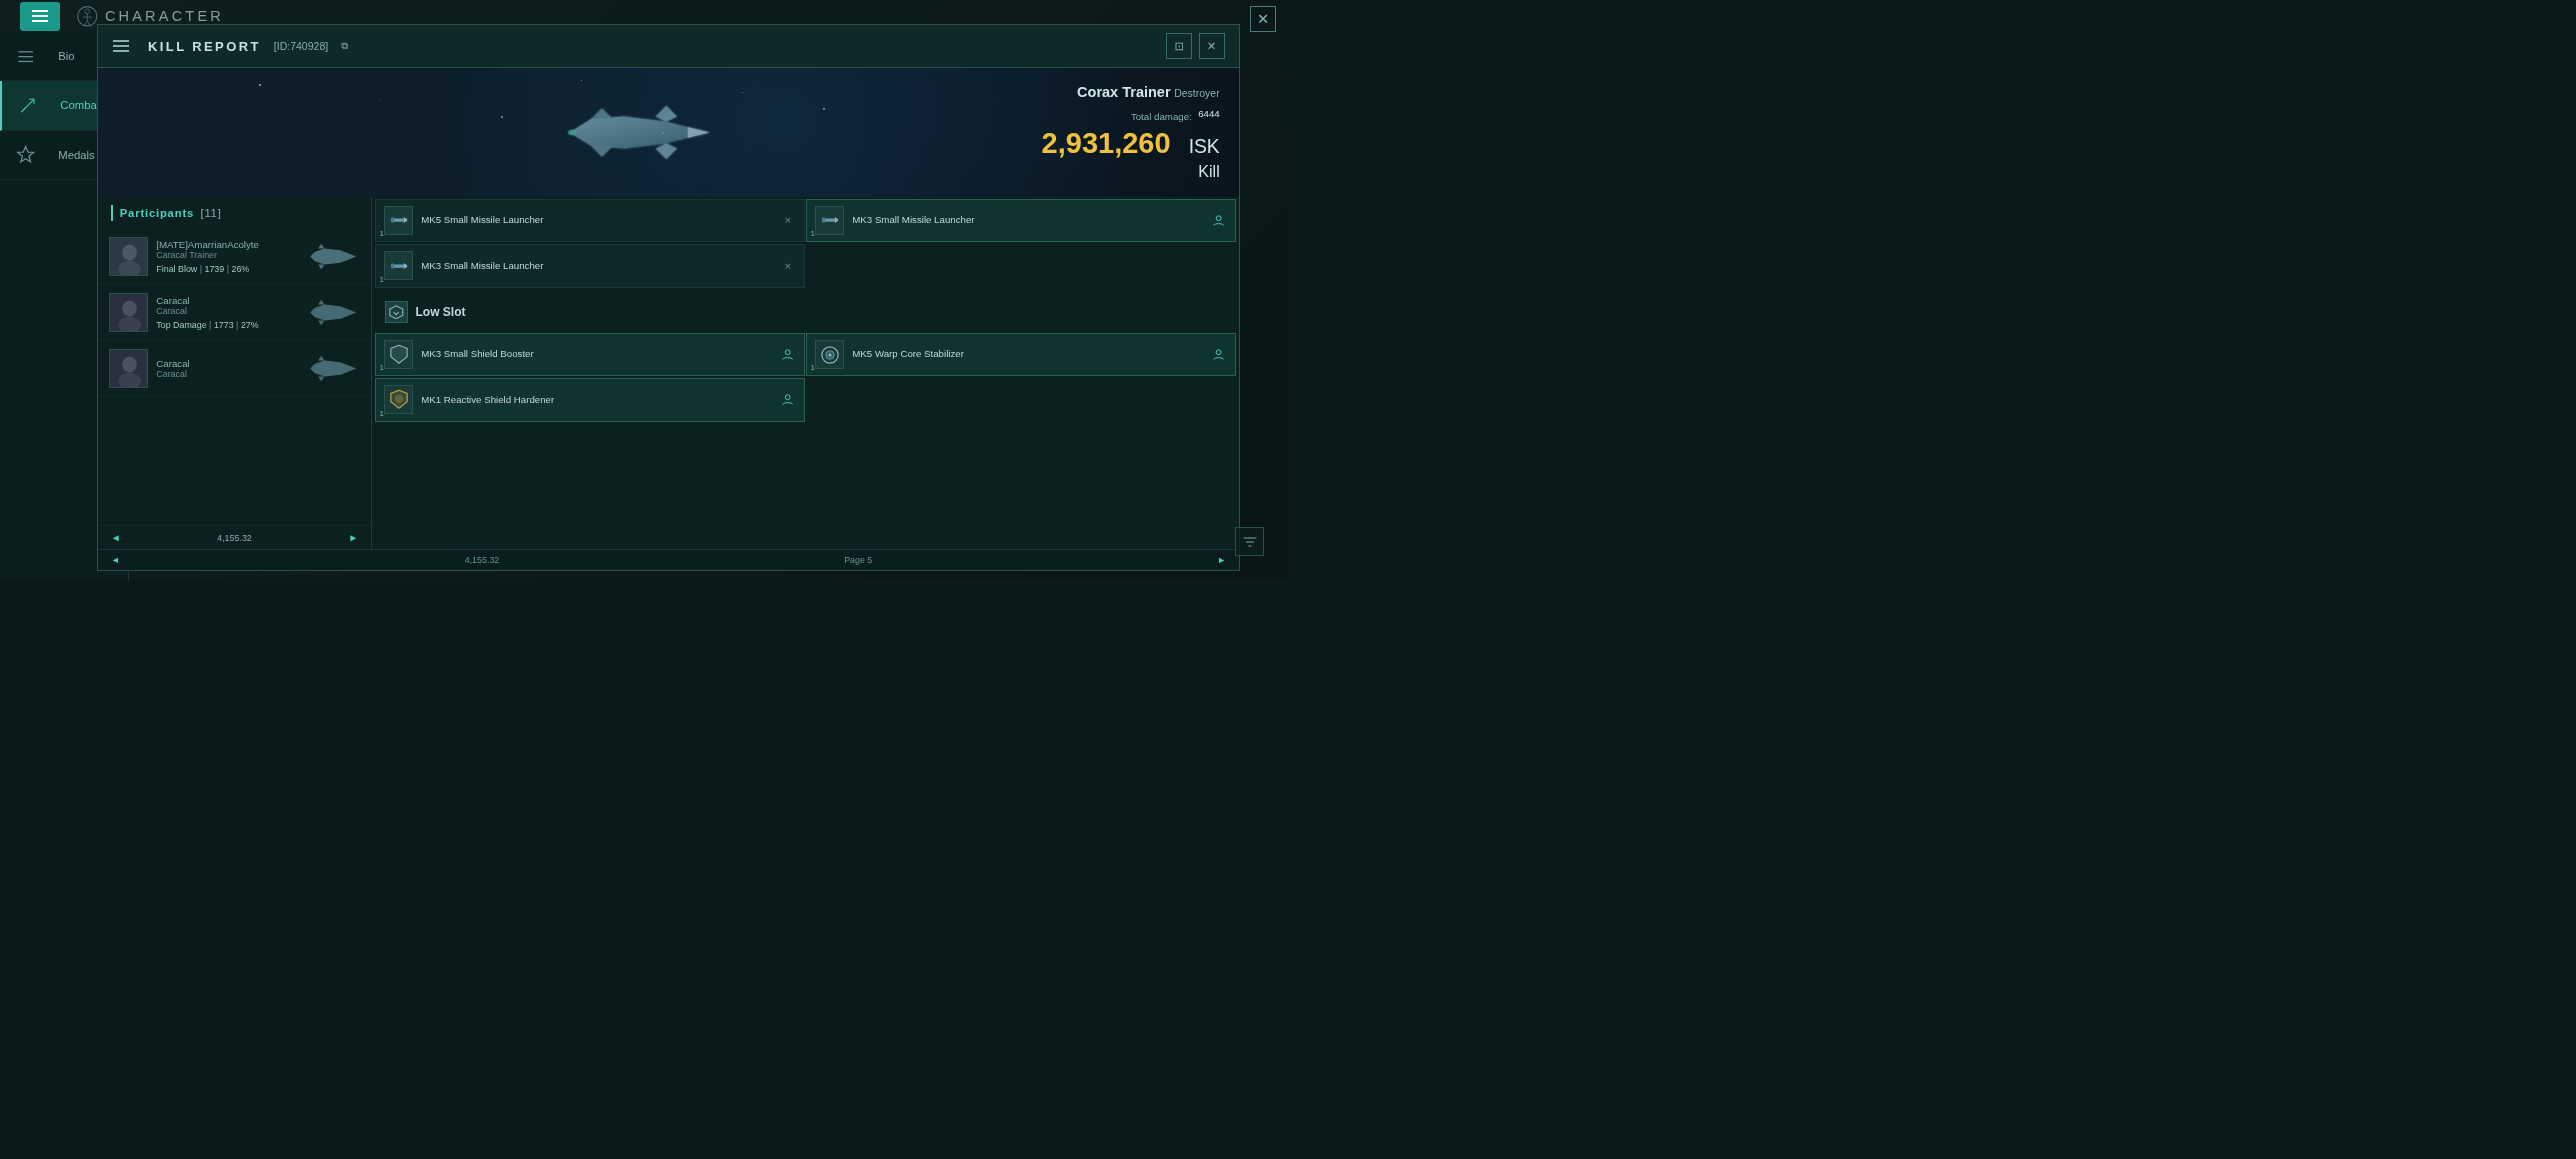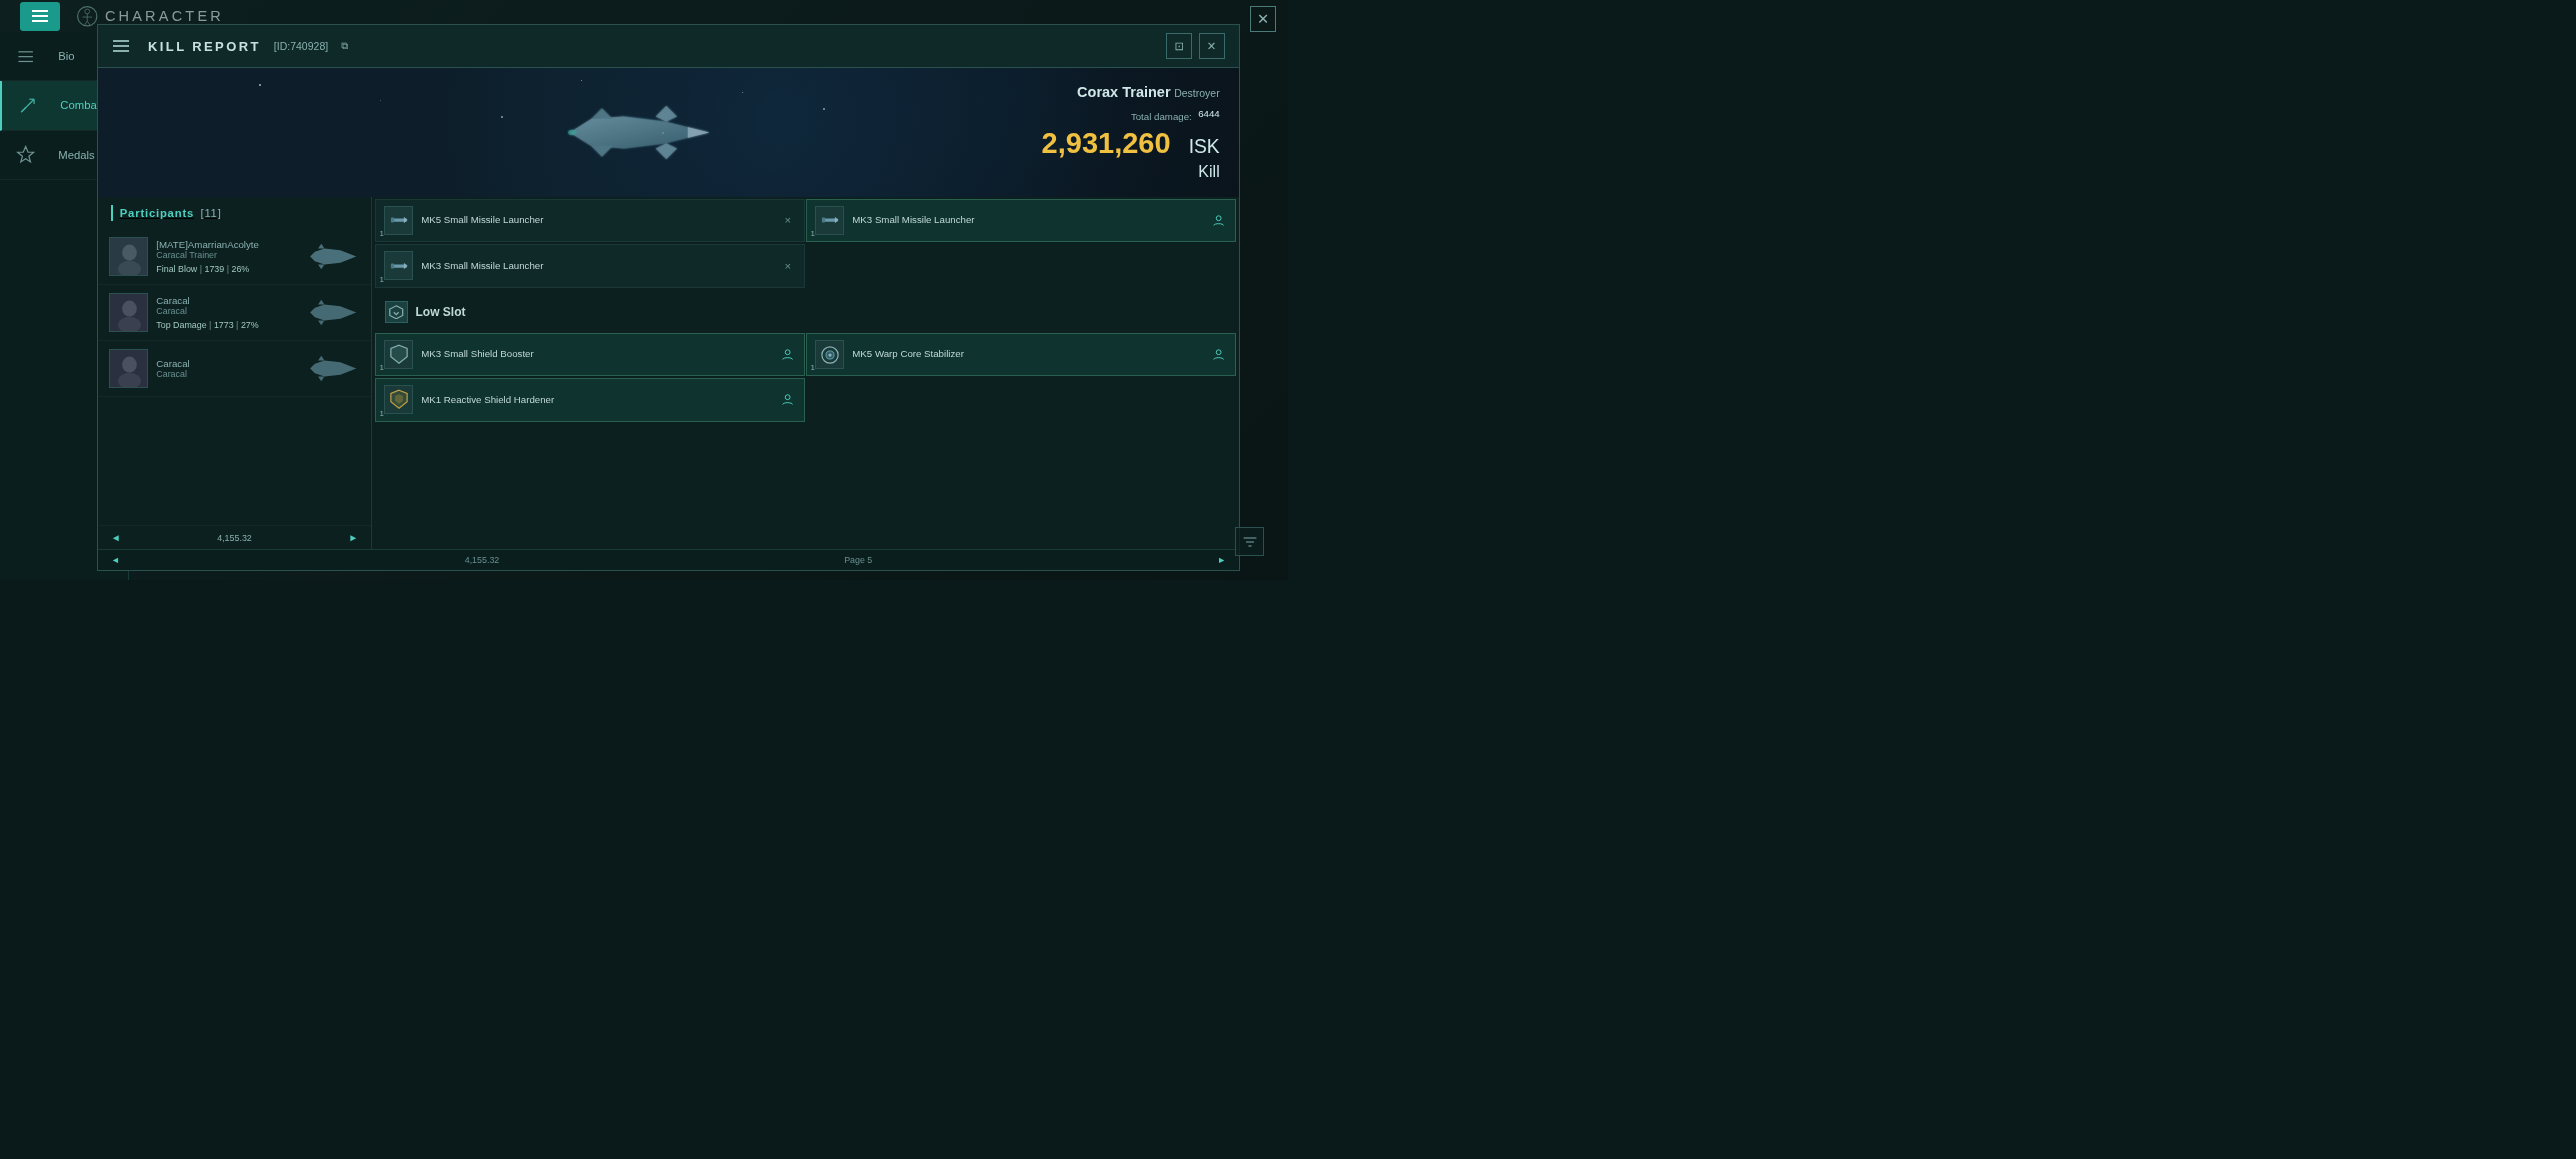--- a/index.html
+++ b/index.html
@@ -330,21 +330,20 @@
       border-right: 0.8px solid #1a3a3a;
       display: flex;
       flex-direction: column;
       overflow: hidden;
     }
 
     .kr-section-header {
       padding: 8px 13px;
       display: flex; align-items: center; gap: 6.4px;
       flex-shrink: 0;
-      text-decoration: underline;
     }
 
     .section-bar {
       width: 2.4px; height: 16px;
       background: #4dcfbf;
     }
 
     .section-title {
       color: #4dcfbf;
       font-size: 11.3px;

